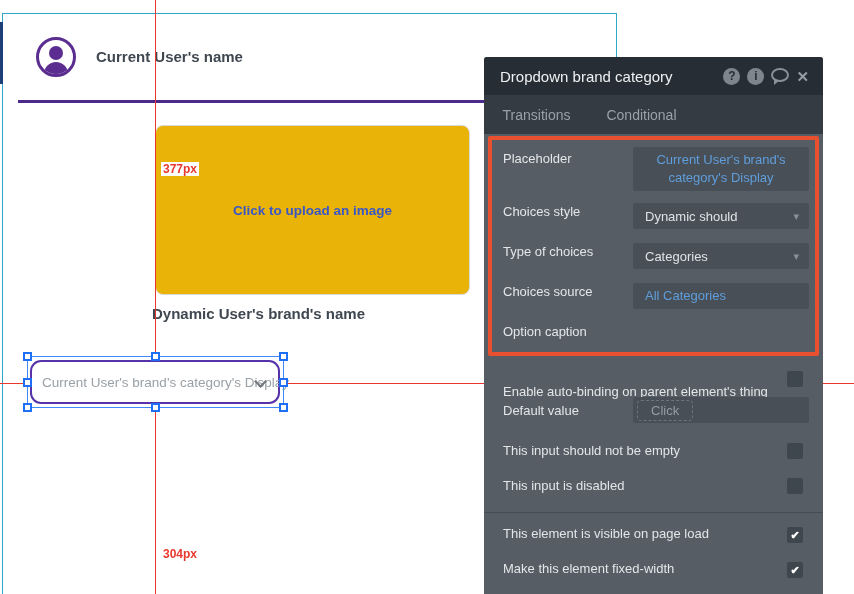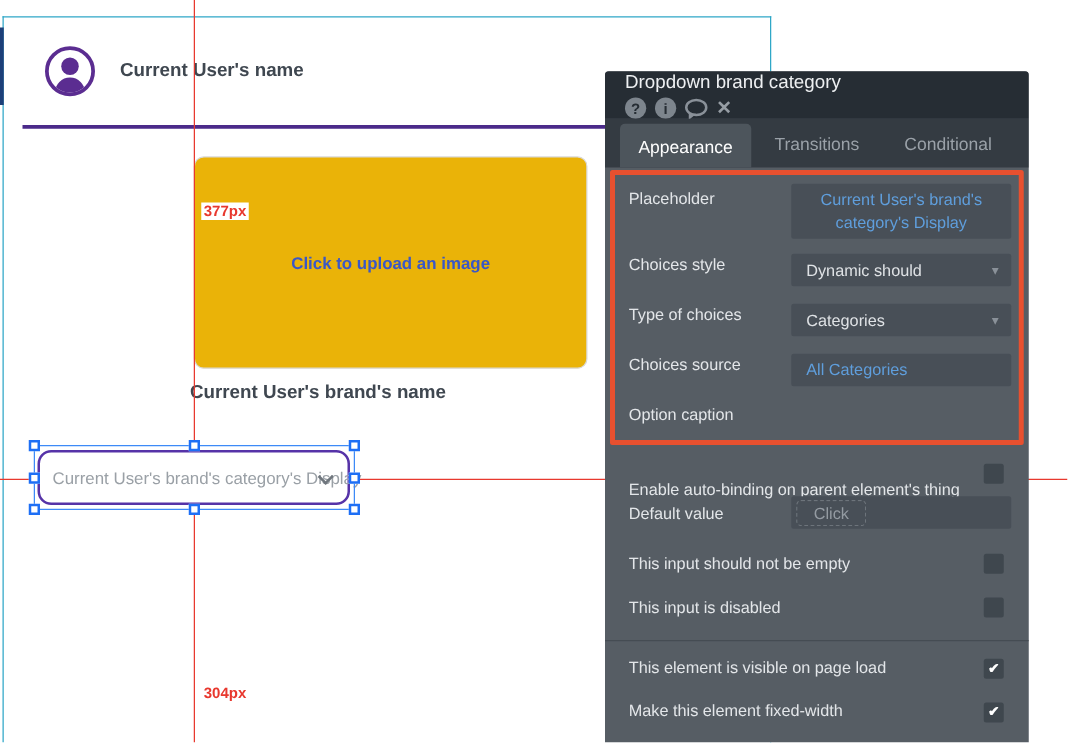--- a/index.html
+++ b/index.html
@@ -50,21 +50,21 @@
   .dropdown-el .dd-text { font-size: 13.5px; color: #9aa0a6; padding-left: 10px; white-space: nowrap; }
   .dd-chev { position: absolute; right: 13px; top: 15px; width: 9px; height: 9px;
     border-right: 2px solid #6f767d; border-bottom: 2px solid #6f767d; transform: rotate(45deg); }
   .handle { position: absolute; width: 9px; height: 9px; background: #fff;
     border: 2px solid var(--handle-blue); z-index: 5; }
 
   
   .panel { position: absolute; left: 484px; top: 57px; width: 339px; height: 537px;
     background: var(--panel-bg); z-index: 10; border-radius: 3px 3px 0 0; overflow: hidden; }
   .titlebar { position: relative; height: 38px; background: var(--panel-dark);
-    display: flex; align-items: flex-start; padding: 0 14px 0 16px; flex-direction: column; }
+    display: flex; align-items: center; padding: 0 14px 0 16px; }
   .titlebar .title { font-size: 15px; color: #eef0f2; flex: 1; }
   .tb-icons { display: flex; align-items: center; gap: 7px; }
   .circle-icon { width: 17px; height: 17px; border-radius: 50%; background: #7d858d;
     color: var(--panel-dark); font-size: 12px; font-weight: 700; display: flex;
     align-items: center; justify-content: center; font-style: normal; }
   .bubble { position: relative; width: 18px; height: 14px; border: 2px solid #8a9199;
     border-radius: 50%; margin-top: -2px; }
   .bubble::after { content: ""; position: absolute; left: 1px; bottom: -5px; width: 0; height: 0;
     border-top: 5px solid #8a9199; border-right: 6px solid transparent; }
   .close-x { font-size: 15px; font-weight: 700; color: #969da4; line-height: 1; }
@@ -107,21 +107,21 @@
     <span class="head"></span>
     <span class="body"></span>
   </div>
   <div class="user-name">Current User's name</div>
   <div class="purple-line"></div>
 
   <div class="upload-box">
     <span>Click to upload an image</span>
   </div>
 
-  <div class="brand-name">Current User's brand's name</div>
+  <div class="brand-name">Dynamic User's brand's name</div>
 
   <div class="guide-v"></div>
   <div class="guide-h"></div>
   <span class="measure m-top">377px</span>
   <span class="measure m-bottom">304px</span>
 
   <div class="sel-bbox"></div>
   <div class="dropdown-el">
     <span class="dd-text">Current User's brand's category's Display</span>
     <span class="dd-chev"></span>
@@ -140,21 +140,20 @@
       <span class="title">Dropdown brand category</span>
       <span class="tb-icons">
         <span class="circle-icon">?</span>
         <span class="circle-icon">i</span>
         <span class="bubble"></span>
         <span class="close-x">✕</span>
       </span>
     </div>
 
     <div class="tabbar">
-      <span class="tab active">Appearance</span>
       <span class="tab">Transitions</span>
       <span class="tab">Conditional</span>
     </div>
 
     <div class="content">
       <div class="red-box"></div>
 
       <span class="flabel" style="top:17px">Placeholder</span>
       <div class="vbox blue" style="top:13px;height:44px">Current User's brand's category's Display</div>
 

